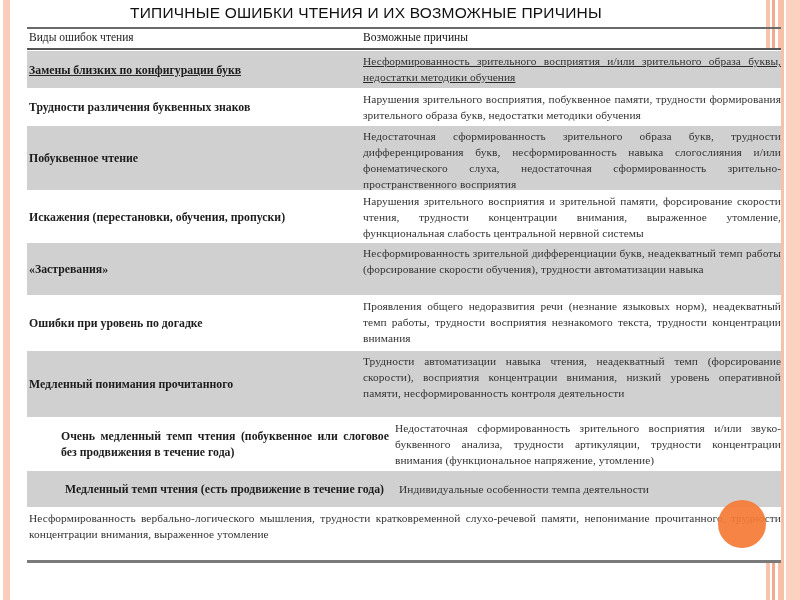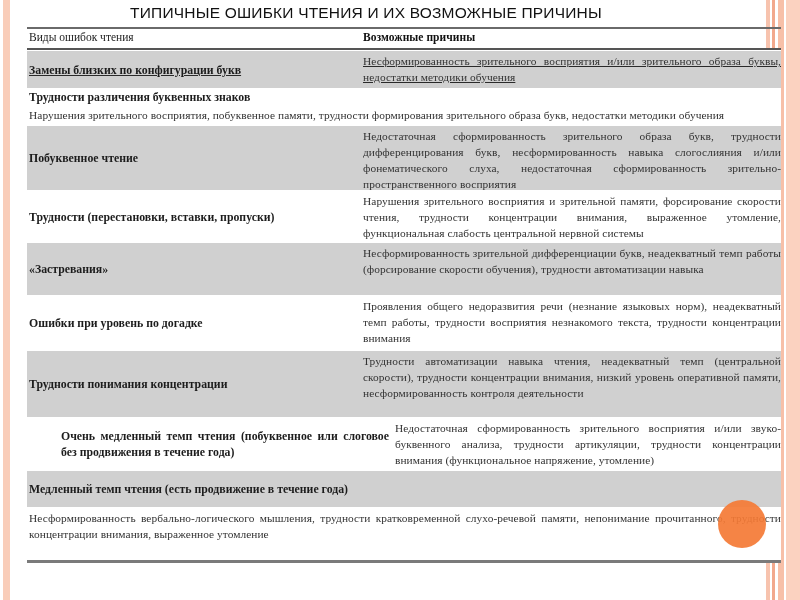--- a/index.html
+++ b/index.html
@@ -47,25 +47,25 @@
     font-weight: bold; font-size: 11.8px; color: #1c1c1c;
     text-align: justify; line-height: 16px;
   }
   .cell-right {
     flex: 1; padding: 2px 0 2px 2px;
     font-size: 11.4px; line-height: 16px; color: #333;
     text-align: justify; text-align-last: left;
     letter-spacing: 0.05px;
   }
   .header-row .cell-left { font-weight: normal; font-size: 11.5px; }
-  .header-row .cell-right { padding: 0 0 0 2px; font-size: 11.5px; color:#111;font-weight:bold; }
+  .header-row .cell-right { padding: 0 0 0 2px; font-size: 11.5px; color:#111; }
 
-  .r1 { height: 37px; text-decoration: underline; } .r2 { height: 36px; flex-direction: column; } .r3 { height: 64px; }
+  .r1 { height: 37px; text-decoration: underline; } .r2 { height: 36px; } .r3 { height: 64px; }
   .r4 { height: 51px; } .r5 { height: 52px; } .r6 { height: 54px; }
-  .r7 { height: 66px; } .r8 { height: 52px; margin-left: 32px; } .r9 { height: 36px; }
+  .r7 { height: 66px; } .r8 { height: 52px; margin-left: 32px; } .r9 { height: 36px; padding-left: 36px; }
   .r10 { height: 52px; }
 
   .orange-dot {
     position: absolute; left: 718px; top: 500px; width: 48px; height: 48px;
     border-radius: 50%; background: #f47a35; opacity: 0.92;
   }
 </style>
 </head>
 <body>
 
@@ -89,40 +89,41 @@
   </div>
   <div class="row white r2">
     <div class="cell-left">Трудности различения буквенных знаков</div>
     <div class="cell-right">Нарушения зрительного восприятия, побуквенное памяти, трудности формирования зрительного образа букв, недостатки методики обучения</div>
   </div>
   <div class="row gray r3">
     <div class="cell-left">Побуквенное чтение</div>
     <div class="cell-right">Недостаточная сформированность зрительного образа букв, трудности дифференцирования букв, несформированность навыка слогослияния и/или фонематического слуха, недостаточная сформированность зрительно-пространственного восприятия</div>
   </div>
   <div class="row white r4">
-    <div class="cell-left">Трудности (перестановки, вставки, пропуски)</div>
+    <div class="cell-left">Искажения (перестановки, обучения, пропуски)</div>
     <div class="cell-right">Нарушения зрительного восприятия и зрительной памяти, форсирование скорости чтения, трудности концентрации внимания, выраженное утомление, функциональная слабость центральной нервной системы</div>
   </div>
   <div class="row gray r5">
     <div class="cell-left">«Застревания»</div>
     <div class="cell-right">Несформированность зрительной дифференциации букв, неадекватный темп работы (форсирование скорости обучения), трудности автоматизации навыка</div>
   </div>
   <div class="row white r6">
     <div class="cell-left">Ошибки при уровень по догадке</div>
     <div class="cell-right">Проявления общего недоразвития речи (незнание языковых норм), неадекватный темп работы, трудности восприятия незнакомого текста, трудности концентрации внимания</div>
   </div>
   <div class="row gray r7">
-    <div class="cell-left">Трудности понимания концентрации</div>
-    <div class="cell-right">Трудности автоматизации навыка чтения, неадекватный темп (центральной скорости), трудности концентрации внимания, низкий уровень оперативной памяти, несформированность контроля деятельности</div>
+    <div class="cell-left">Медленный понимания прочитанного</div>
+    <div class="cell-right">Трудности автоматизации навыка чтения, неадекватный темп (форсирование скорости), восприятия концентрации внимания, низкий уровень оперативной памяти, несформированность контроля деятельности</div>
   </div>
   <div class="row white r8">
     <div class="cell-left">Очень медленный темп чтения (побуквенное или слоговое без продвижения в течение года)</div>
     <div class="cell-right">Недостаточная сформированность зрительного восприятия и/или звуко-буквенного анализа, трудности артикуляции, трудности концентрации внимания (функциональное напряжение, утомление)</div>
   </div>
   <div class="row gray r9">
     <div class="cell-left">Медленный темп чтения (есть продвижение в течение года)</div>
+    <div class="cell-right" style="display:flex;align-items:center;">Индивидуальные особенности темпа деятельности</div>
   </div>
   <div class="row white r10">
     <div class="cell-right">Несформированность вербально-логического мышления, трудности кратковременной слухо-речевой памяти, непонимание прочитанного, трудности концентрации внимания, выраженное утомление</div>
   </div>
 </div>
 
 <div class="orange-dot"></div>
 
 </body></html>

